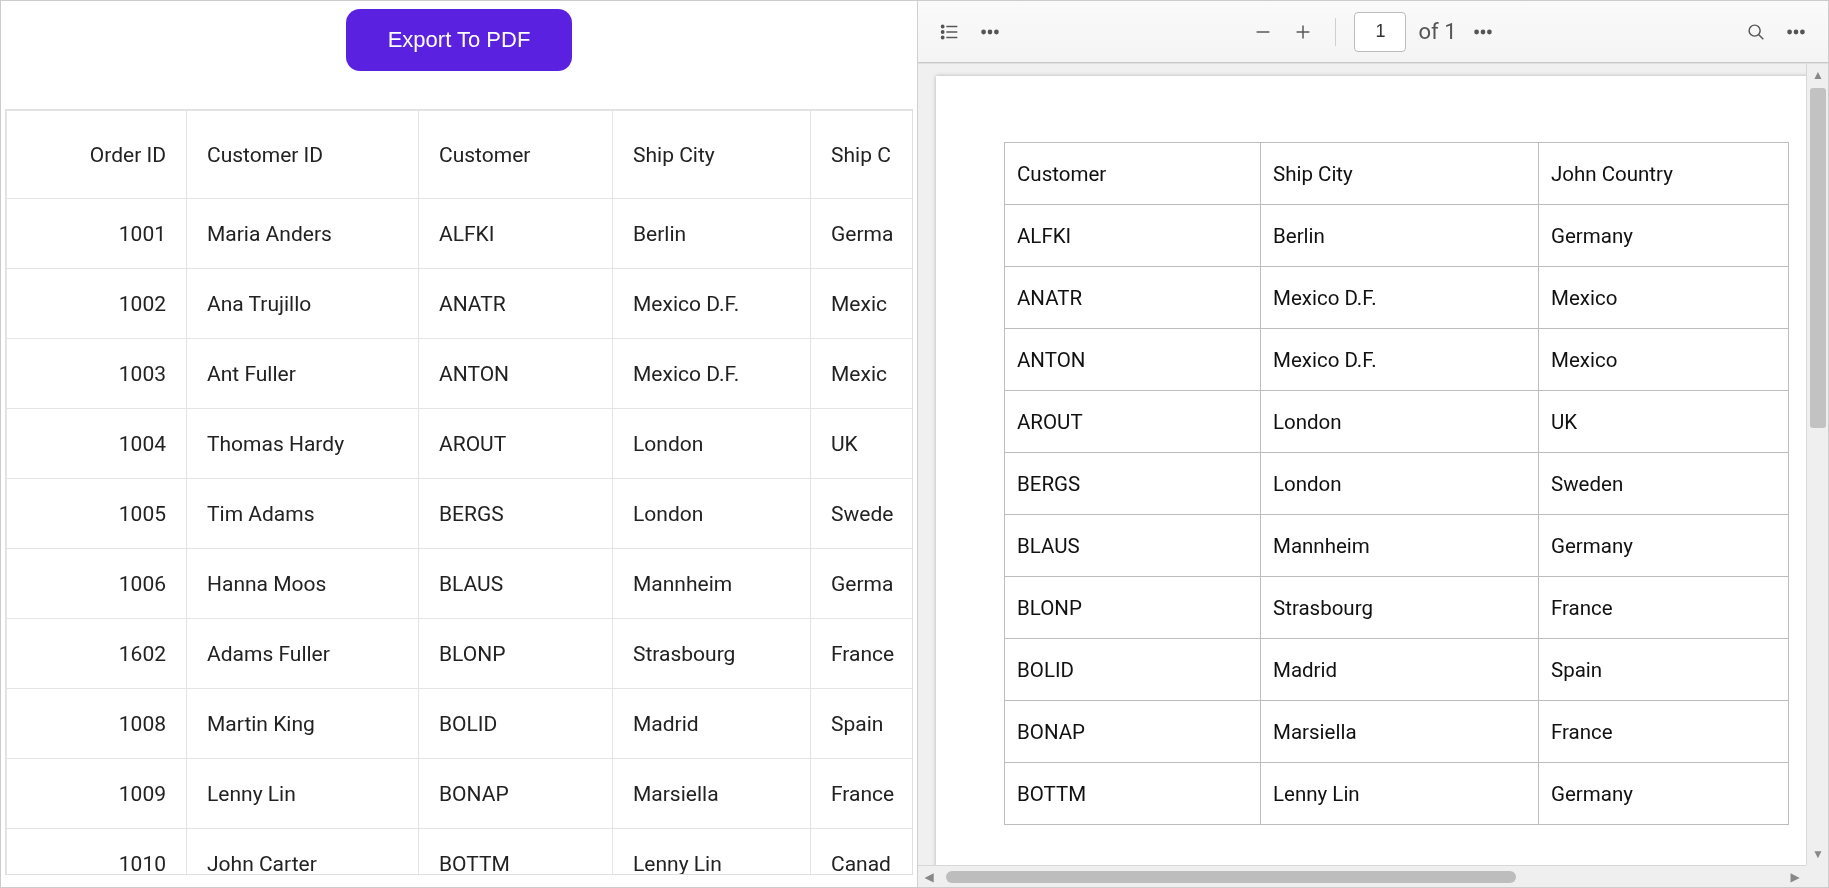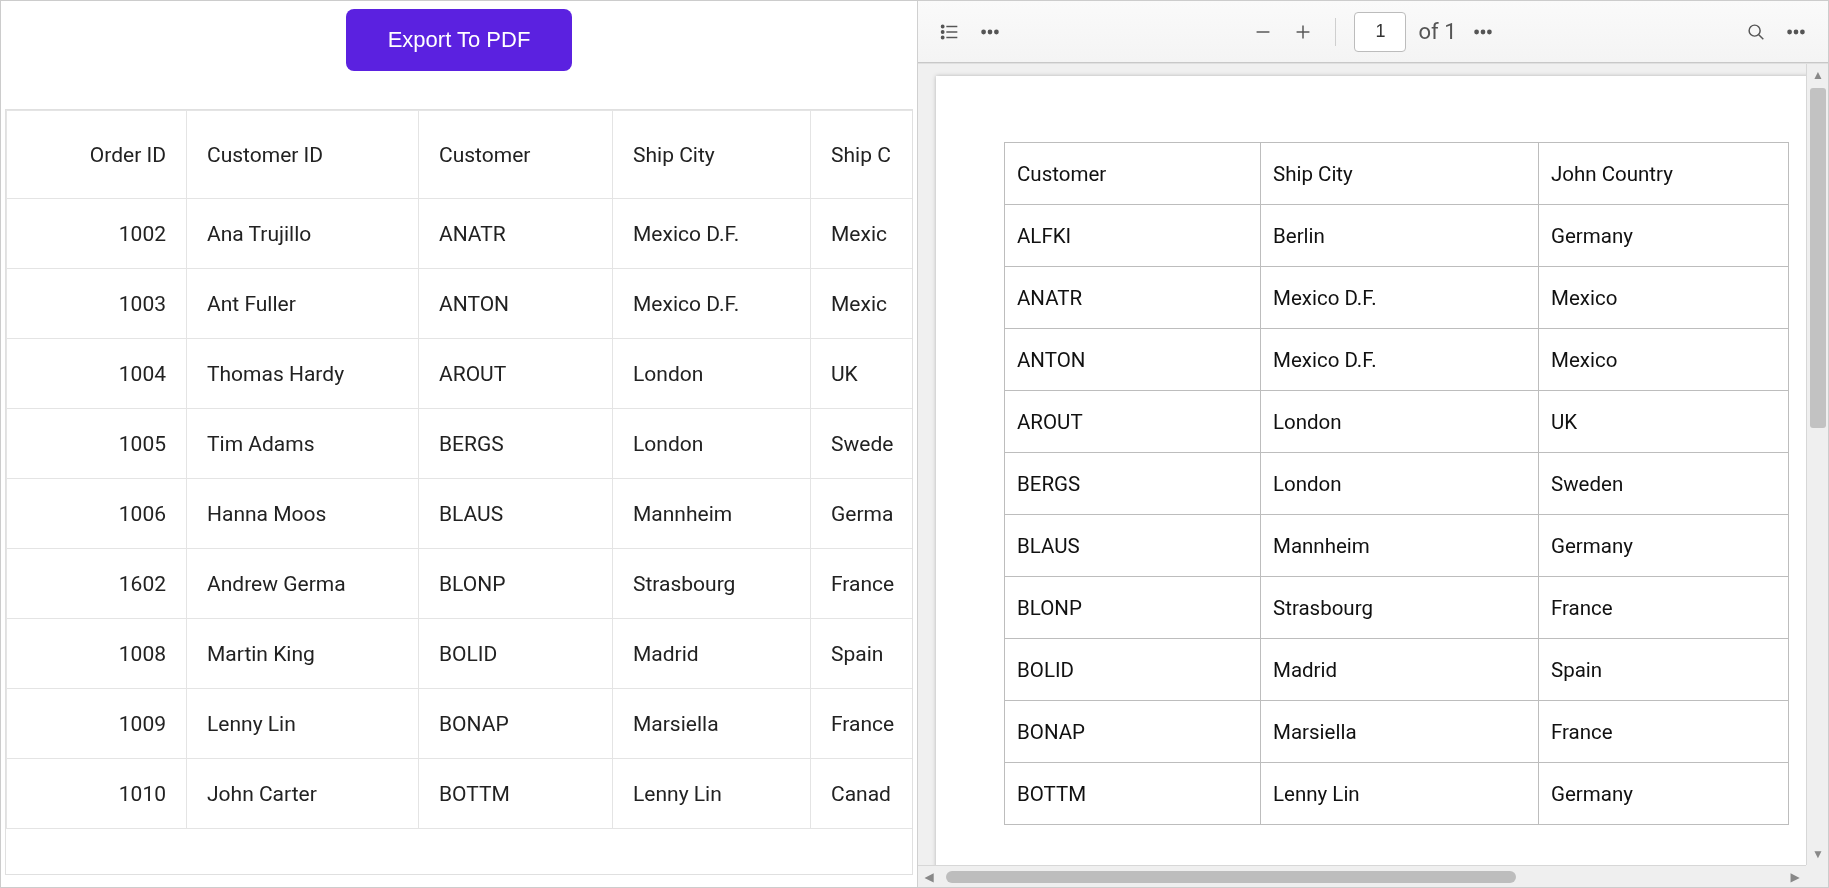--- a/index.html
+++ b/index.html
@@ -25,21 +25,21 @@
     display: flex;
     justify-content: center;
     padding: 8px 0 26px 0;
   }
   .export-btn {
     background: #5b21e0;
     color: #fff;
     font-size: 22px;
     padding: 18px 42px;
     border: none;
-    border-radius: 8px;
+    border-radius: 14px;
     cursor: pointer;
   }
   .grid-wrap {
     border: 1px solid #e0e0e0;
     margin: 12px 4px;
     overflow: hidden;
     flex: 1 1 auto;
     position: relative;
   }
   table.grid {
@@ -178,20 +178,27 @@
         <tr>
           <th class="num">Order ID</th>
           <th>Customer ID</th>
           <th>Customer</th>
           <th>Ship City</th>
           <th>Ship C</th>
         </tr>
       </thead>
       <tbody id="grid-body">
           <tr>
+            <td class="num">1001</td>
+            <td>Maria Anders</td>
+            <td>ALFKI</td>
+            <td>Berlin</td>
+            <td>Germa</td>
+          </tr>
+          <tr>
             <td class="num">1002</td>
             <td>Ana Trujillo</td>
             <td>ANATR</td>
             <td>Mexico D.F.</td>
             <td>Mexic</td>
           </tr>
           <tr>
             <td class="num">1003</td>
             <td>Ant Fuller</td>
             <td>ANTON</td>
@@ -214,21 +221,21 @@
           </tr>
           <tr>
             <td class="num">1006</td>
             <td>Hanna Moos</td>
             <td>BLAUS</td>
             <td>Mannheim</td>
             <td>Germa</td>
           </tr>
           <tr>
             <td class="num">1602</td>
-            <td>Andrew Germa</td>
+            <td>Adams Fuller</td>
             <td>BLONP</td>
             <td>Strasbourg</td>
             <td>France</td>
           </tr>
           <tr>
             <td class="num">1008</td>
             <td>Martin King</td>
             <td>BOLID</td>
             <td>Madrid</td>
             <td>Spain</td>

